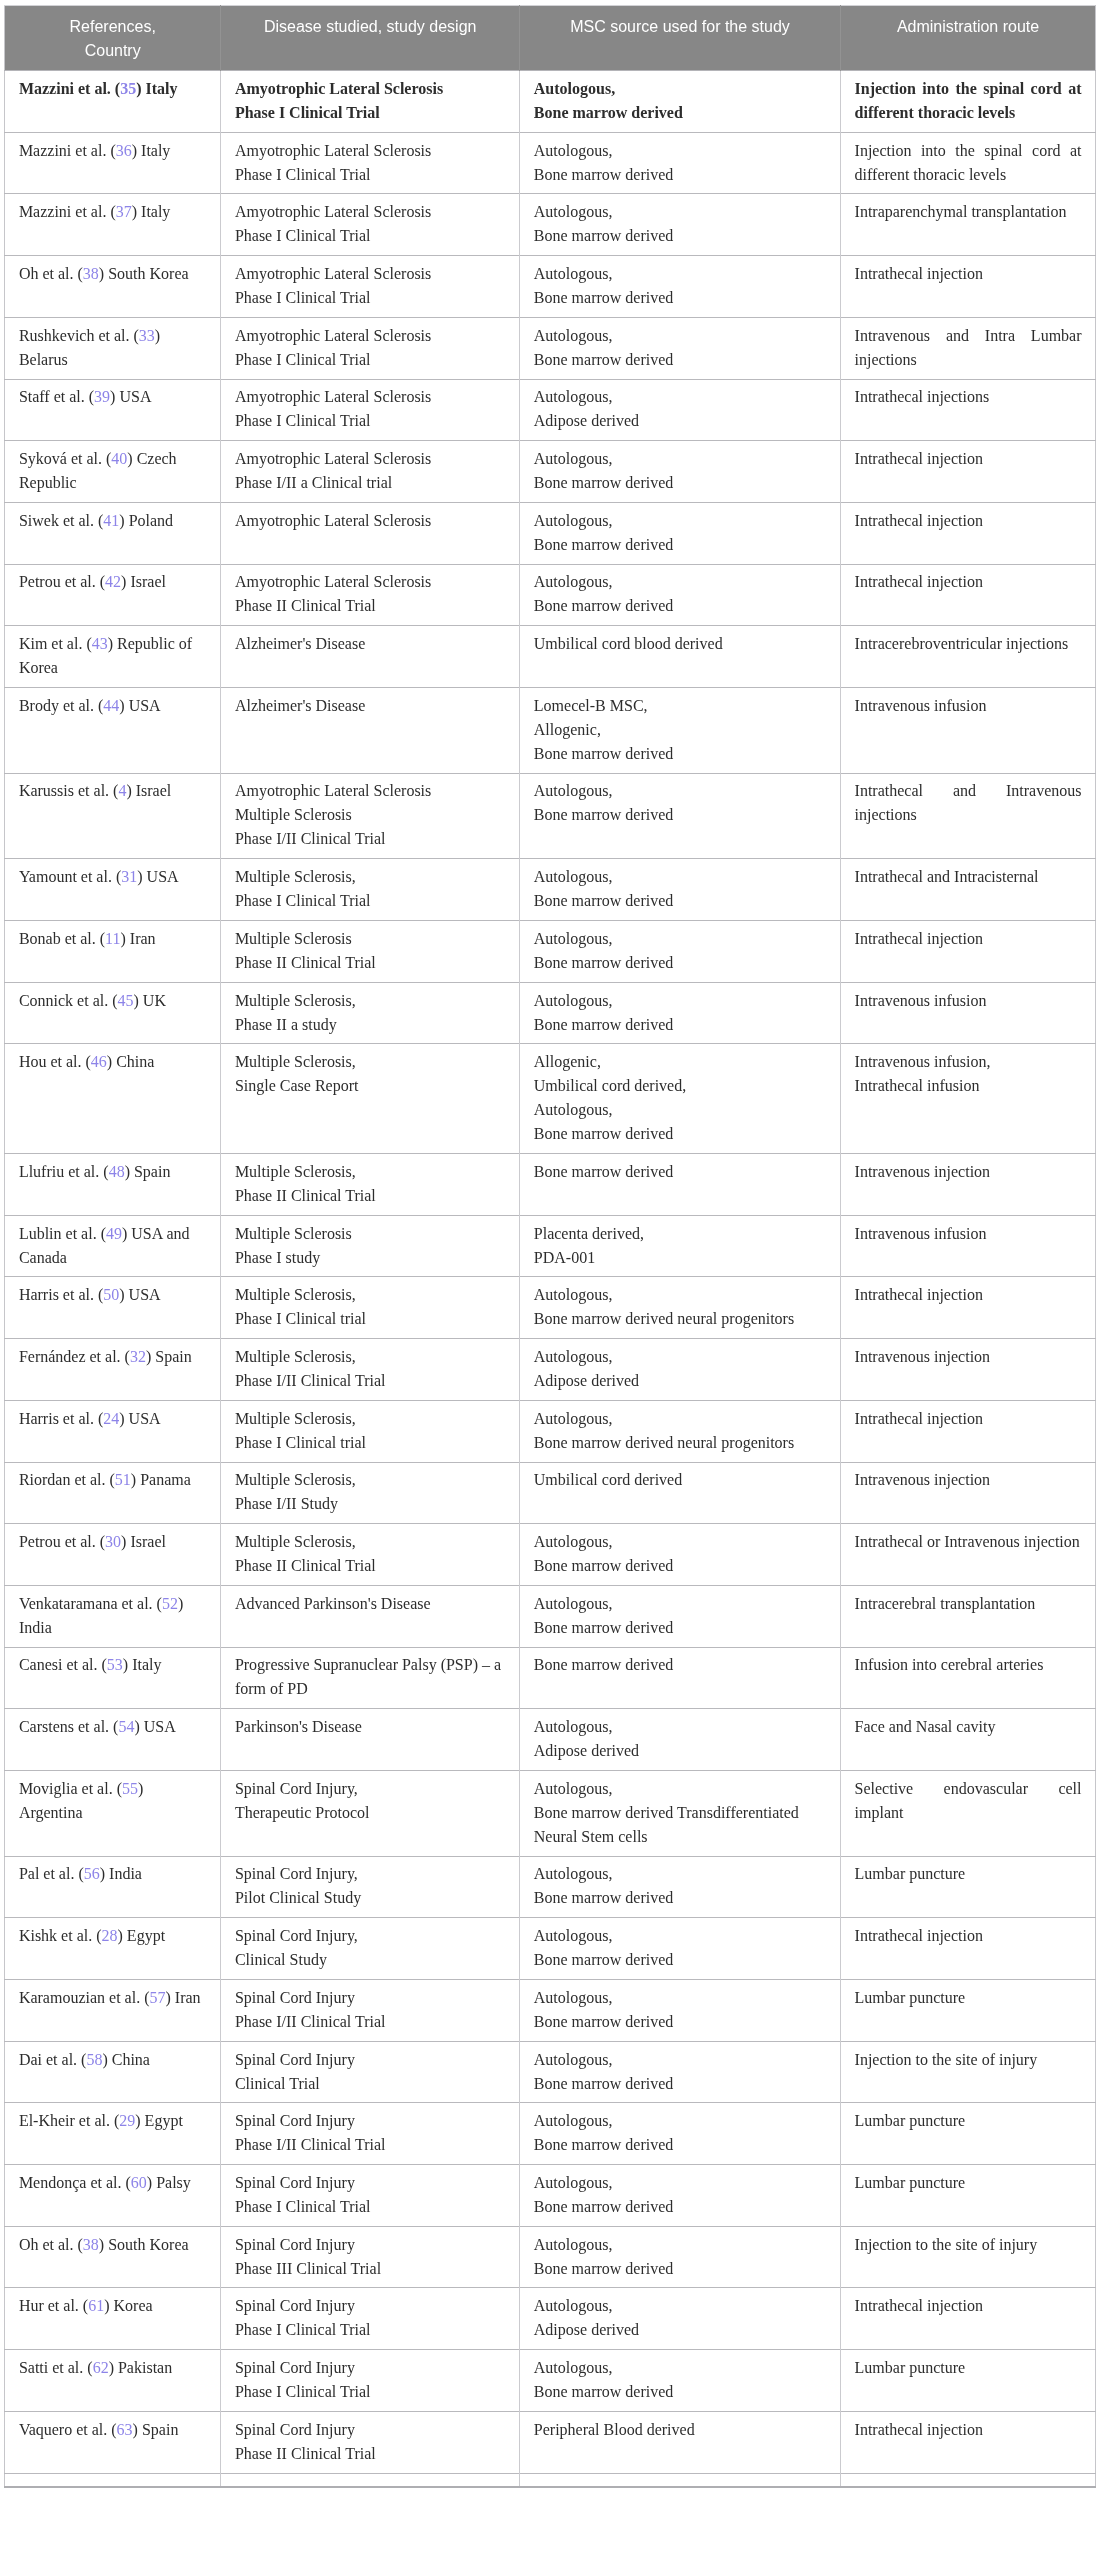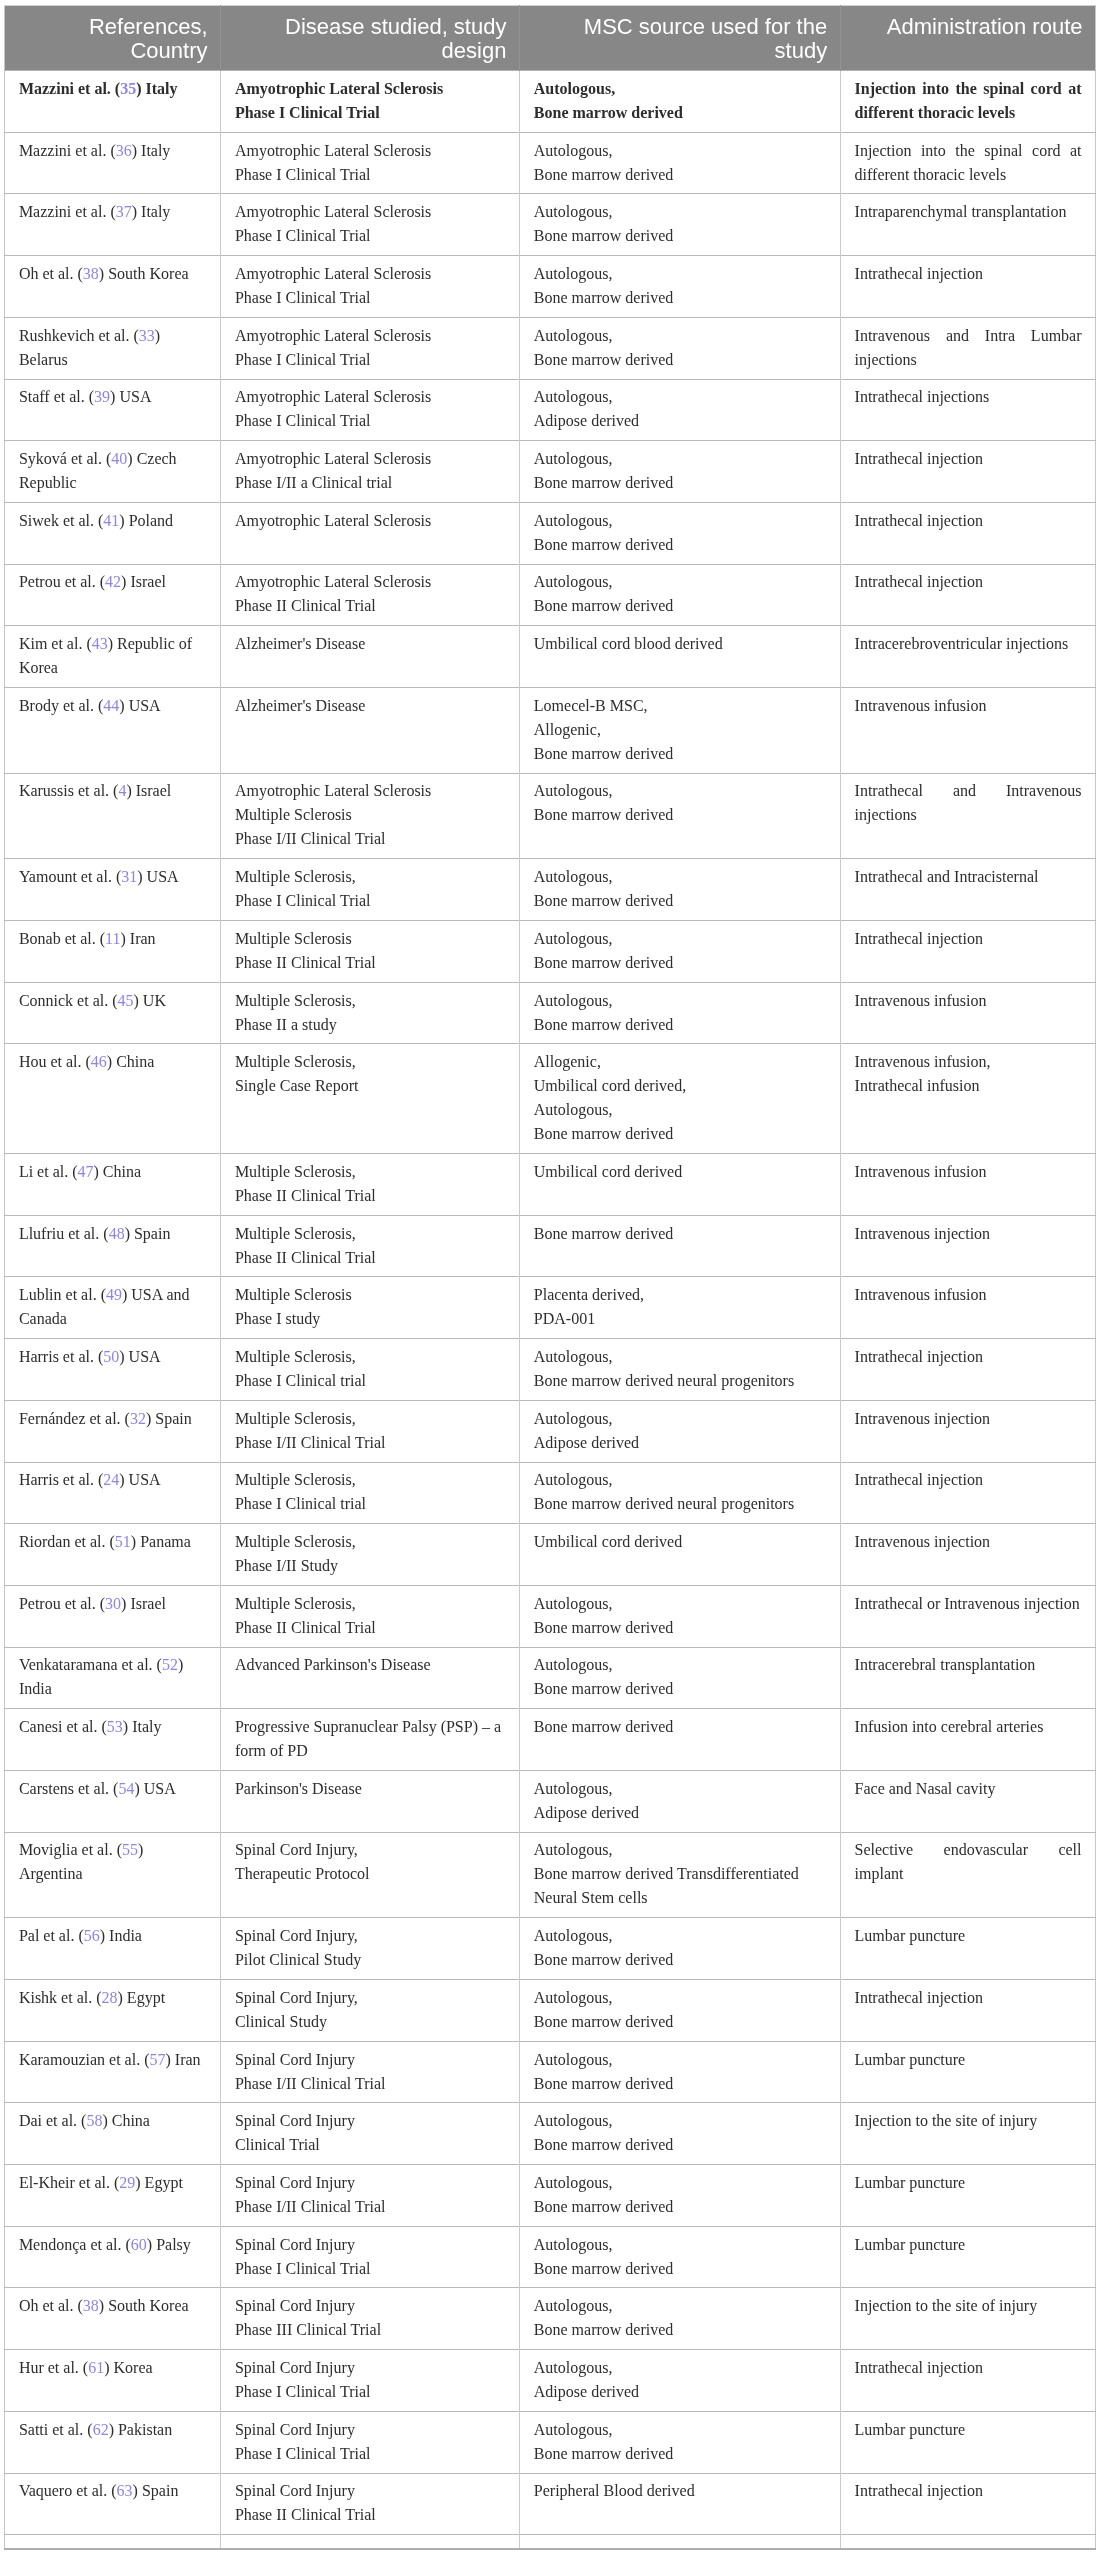--- a/index.html
+++ b/index.html
@@ -28,23 +28,23 @@
   }
   col.c1 { width: 19.8%; }
   col.c2 { width: 27.4%; }
   col.c3 { width: 29.4%; }
   col.c4 { width: 23.4%; }
   thead th {
     background: #878787;
     color: #ffffff;
     font-family: "Liberation Sans", sans-serif;
     font-weight: normal;
-    font-size: 22px;
+    font-size: 16px;
     line-height: 24px;
-    text-align: right;
+    text-align: center;
     vertical-align: top;
     padding: 8.4px 12.7px 7.4px 12.7px;
     border-right: 1.1px solid #939393;
   }
   thead th:last-child { border-right: none; }
   tbody td {
     vertical-align: top;
     font-size: 16px;
     line-height: 24px;
     padding: 5.8px 13.7px 6.9px 13.7px;
@@ -353,35 +353,20 @@
             <div class="line">Umbilical cord derived,</div>
             <div class="line">Autologous,</div>
             <div class="line">Bone marrow derived</div>
           </td>
     <td class="route">
             <div class="line">Intravenous infusion,</div>
             <div class="line">Intrathecal infusion</div>
           </td>
   </tr>
 
-  <tr>
-    <td class="ref">
-            <div class="line"><span>Li et al. (</span><span class="refnum">47</span><span>) China</span></div>
-          </td>
-    <td class="disease">
-            <div class="line">Multiple Sclerosis,</div>
-            <div class="line">Phase II Clinical Trial</div>
-          </td>
-    <td class="source">
-            <div class="line">Umbilical cord derived</div>
-          </td>
-    <td class="route">
-            <div class="line">Intravenous infusion</div>
-          </td>
-  </tr>
 
   <tr>
     <td class="ref">
             <div class="line"><span>Llufriu et al. (</span><span class="refnum">48</span><span>) Spain</span></div>
           </td>
     <td class="disease">
             <div class="line">Multiple Sclerosis,</div>
             <div class="line">Phase II Clinical Trial</div>
           </td>
     <td class="source">

